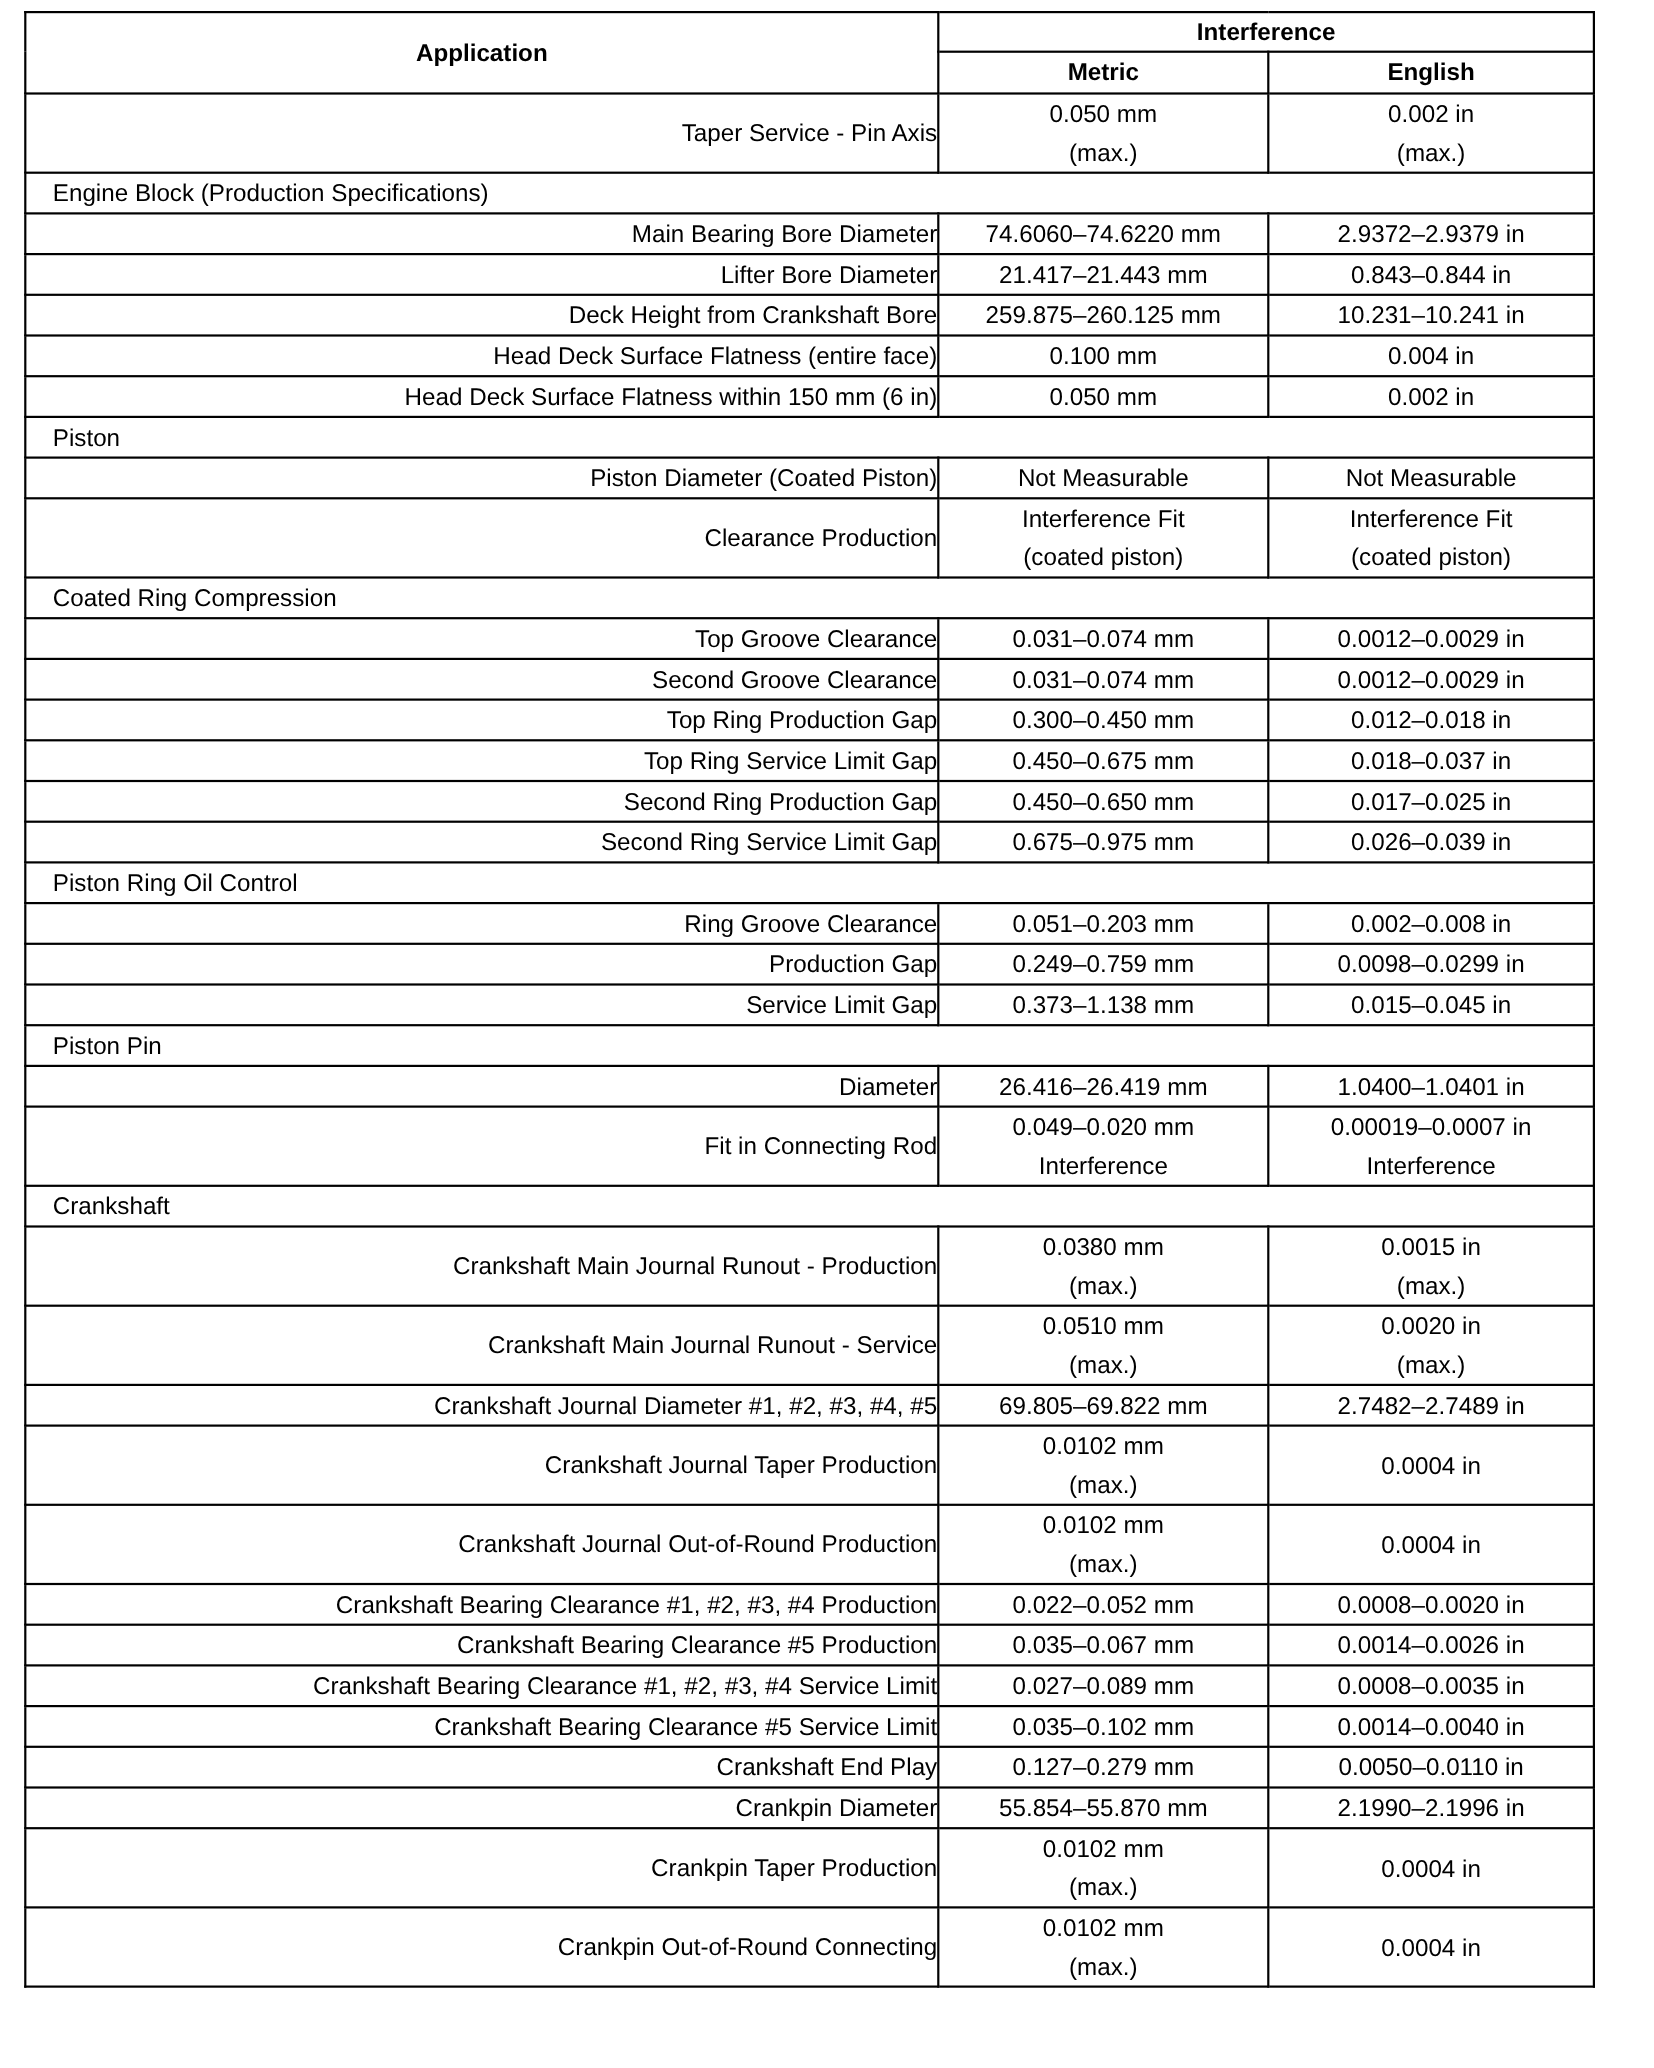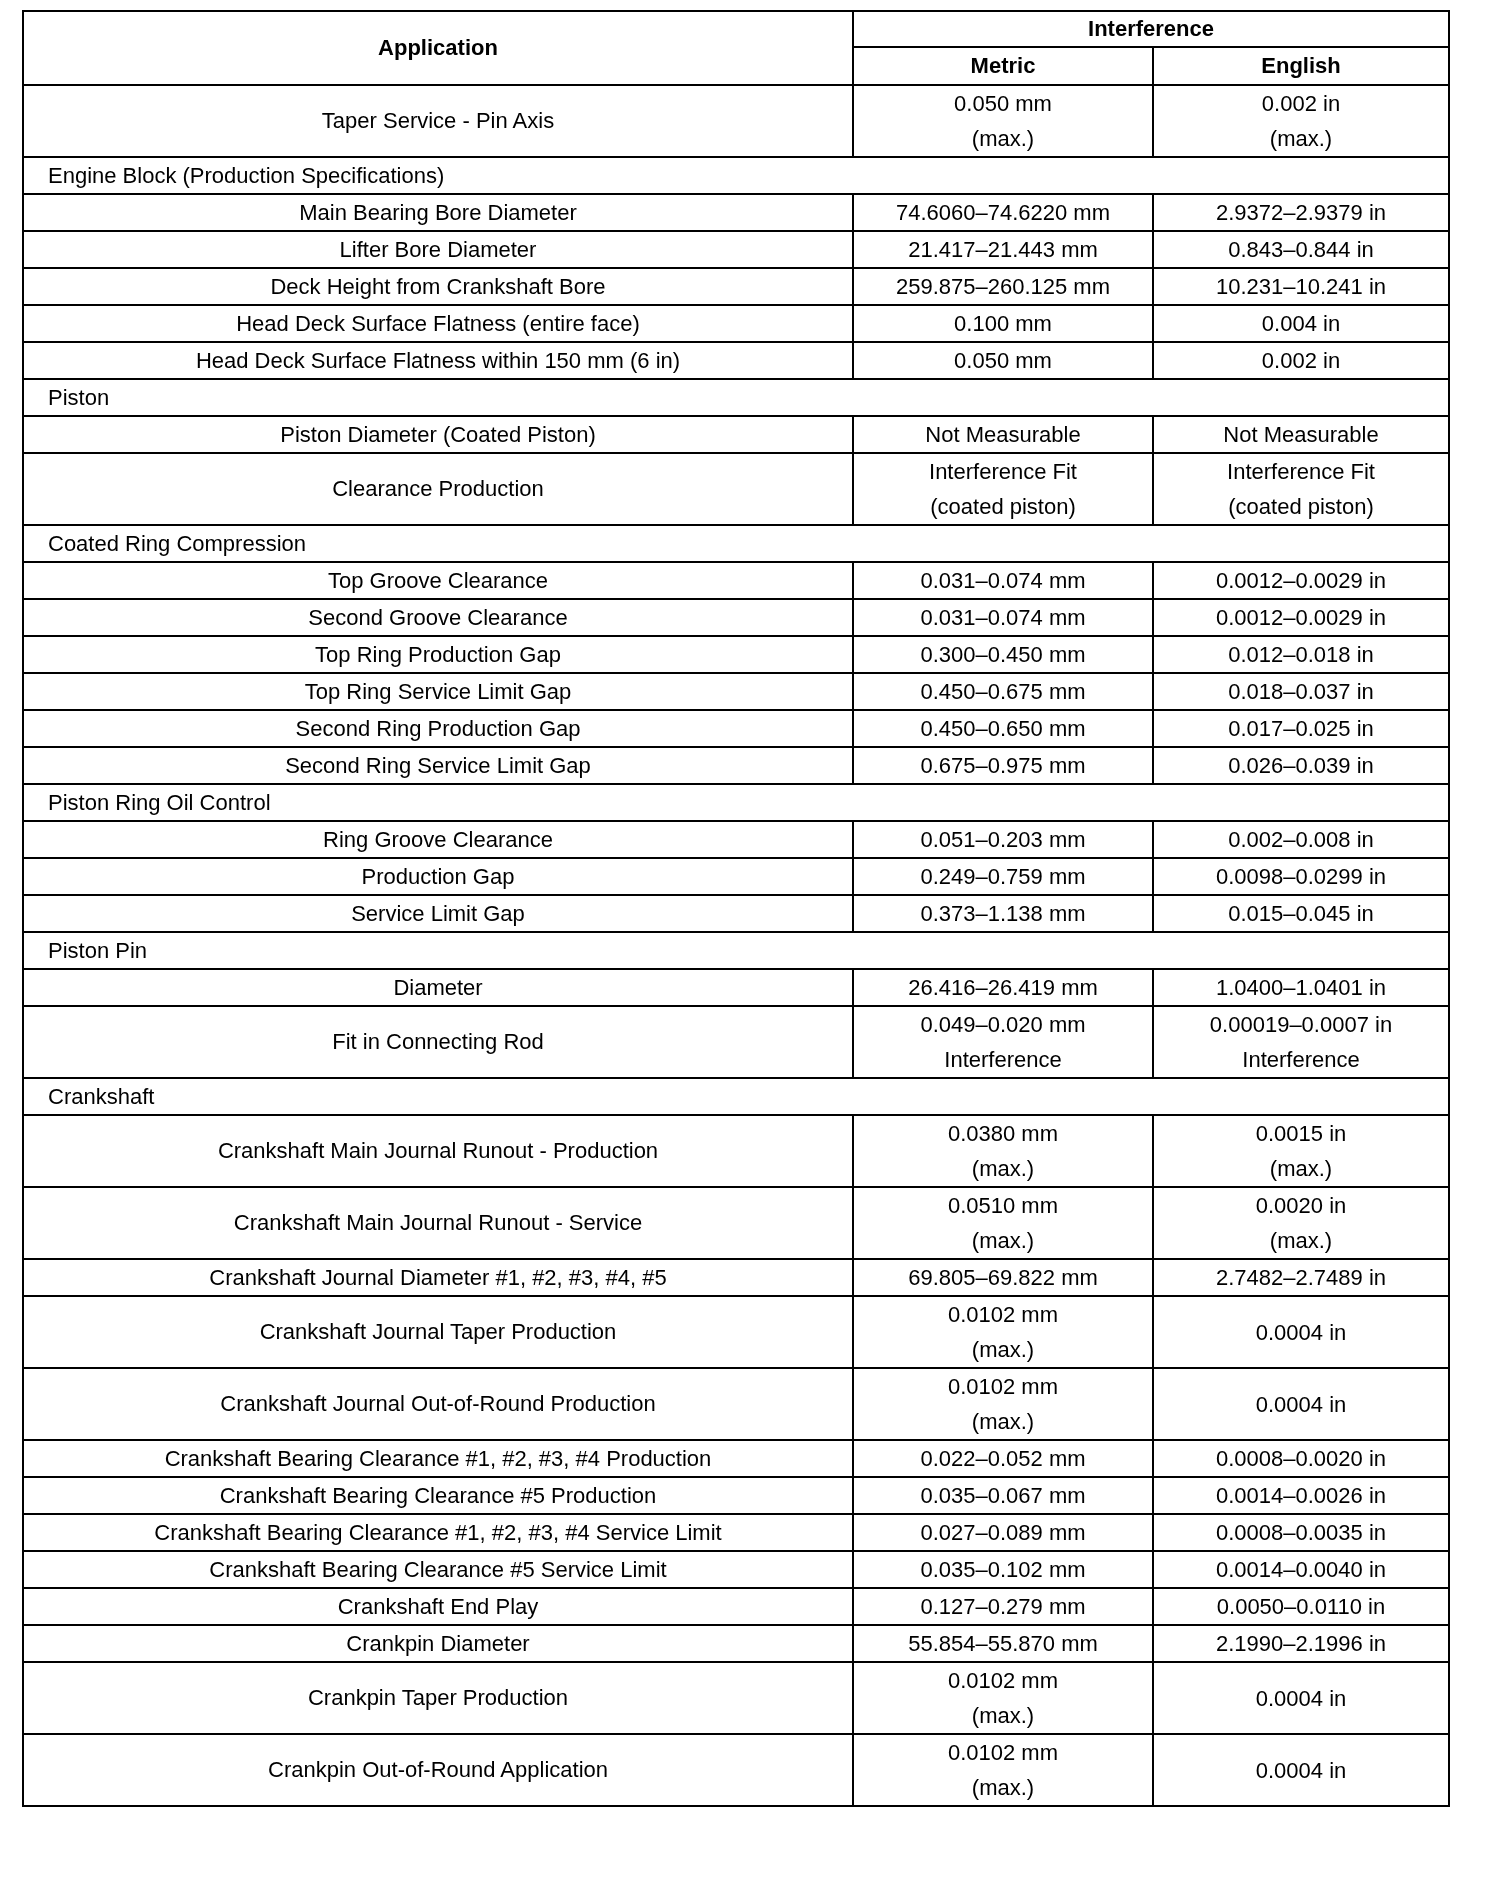--- a/index.html
+++ b/index.html
@@ -9,21 +9,21 @@
                border-collapse:collapse; table-layout:fixed; font-size:22px; }
   table.spec td, table.spec th { border:2.5px solid #000; padding:0; }
   col.c1 { width:830px; } col.c2 { width:300px; } col.c3 { width:296px; }
   th { font-weight:bold; text-align:center; font-size:22px; }
   th.app { height:74px; }
   tr.h1 th { height:34px; }
   tr.h2 th { height:36px; }
   tr.single td { height:35px; }
   tr.double td { height:70px; }
   tr.section td { height:35px; text-align:left; padding-left:24px; }
-  td.label { text-align:center; padding-left:38px;margin-top:26px; }
+  td.label { text-align:right; padding-left:38px;margin-top:26px; }
   td.val { text-align:center; line-height:35px; }
   td.val span { display:block; }
 </style>
 </head>
 <body>
 
 <table class="spec">
   <colgroup>
       <col class="c1">
       <col class="c2">
@@ -344,21 +344,21 @@
         <td class="label">Crankpin Taper Production</td>
         <td class="val">
           <span>0.0102 mm</span>
           <span>(max.)</span>
         </td>
         <td class="val">
           <span>0.0004 in</span>
         </td>
       </tr>
       <tr class="double">
-        <td class="label">Crankpin Out-of-Round Application</td>
+        <td class="label">Crankpin Out-of-Round Connecting</td>
         <td class="val">
           <span>0.0102 mm</span>
           <span>(max.)</span>
         </td>
         <td class="val">
           <span>0.0004 in</span>
         </td>
       </tr>
     </tbody>
 </table>

